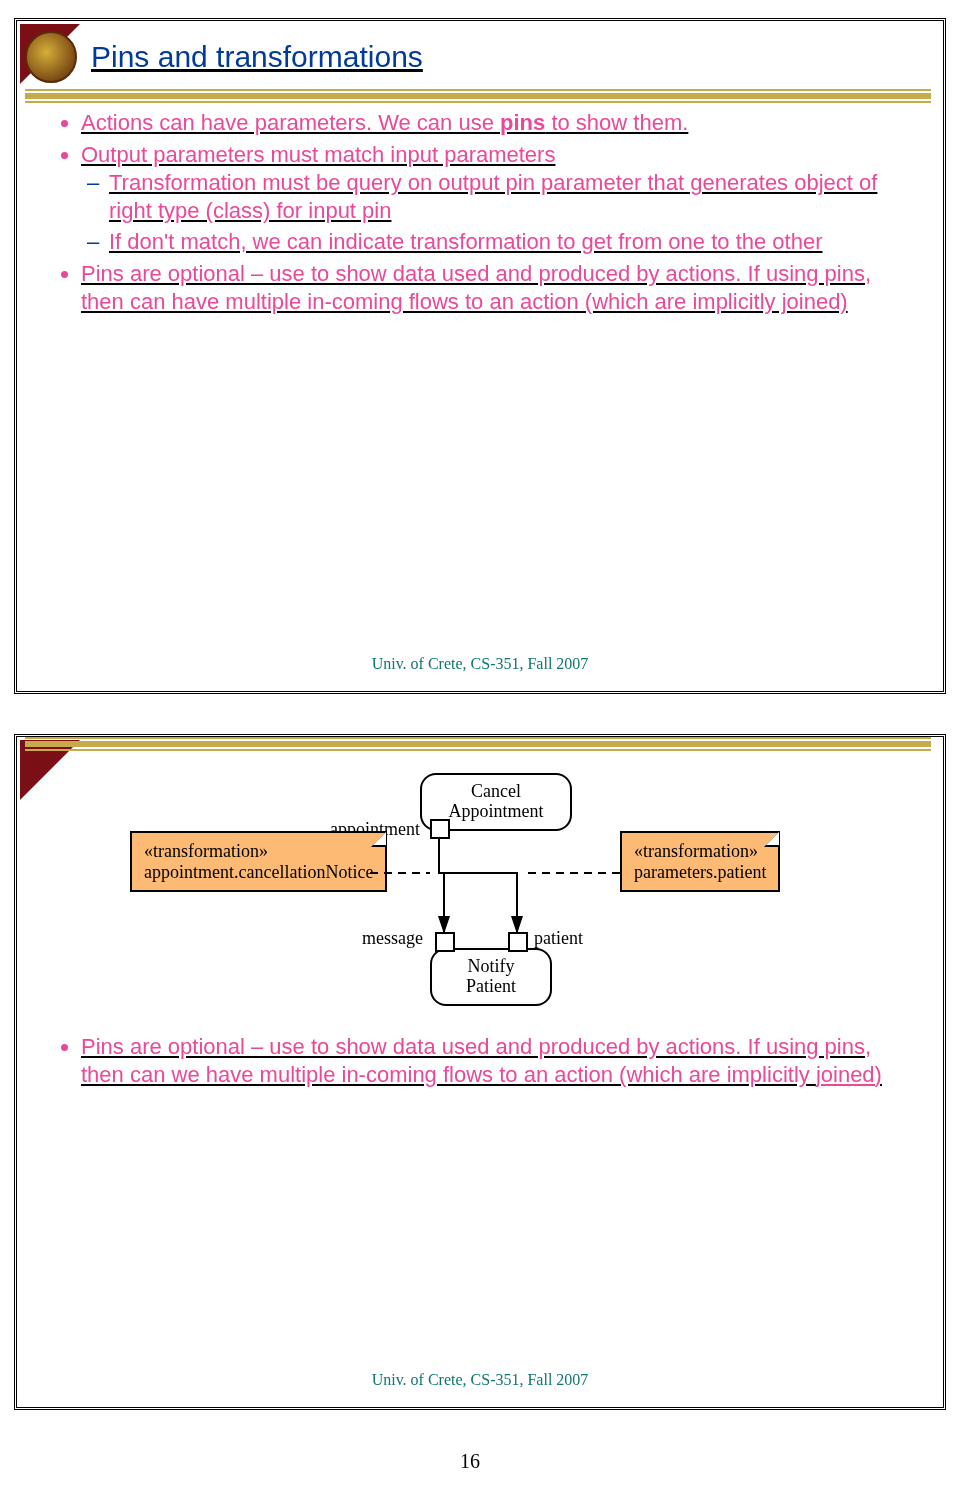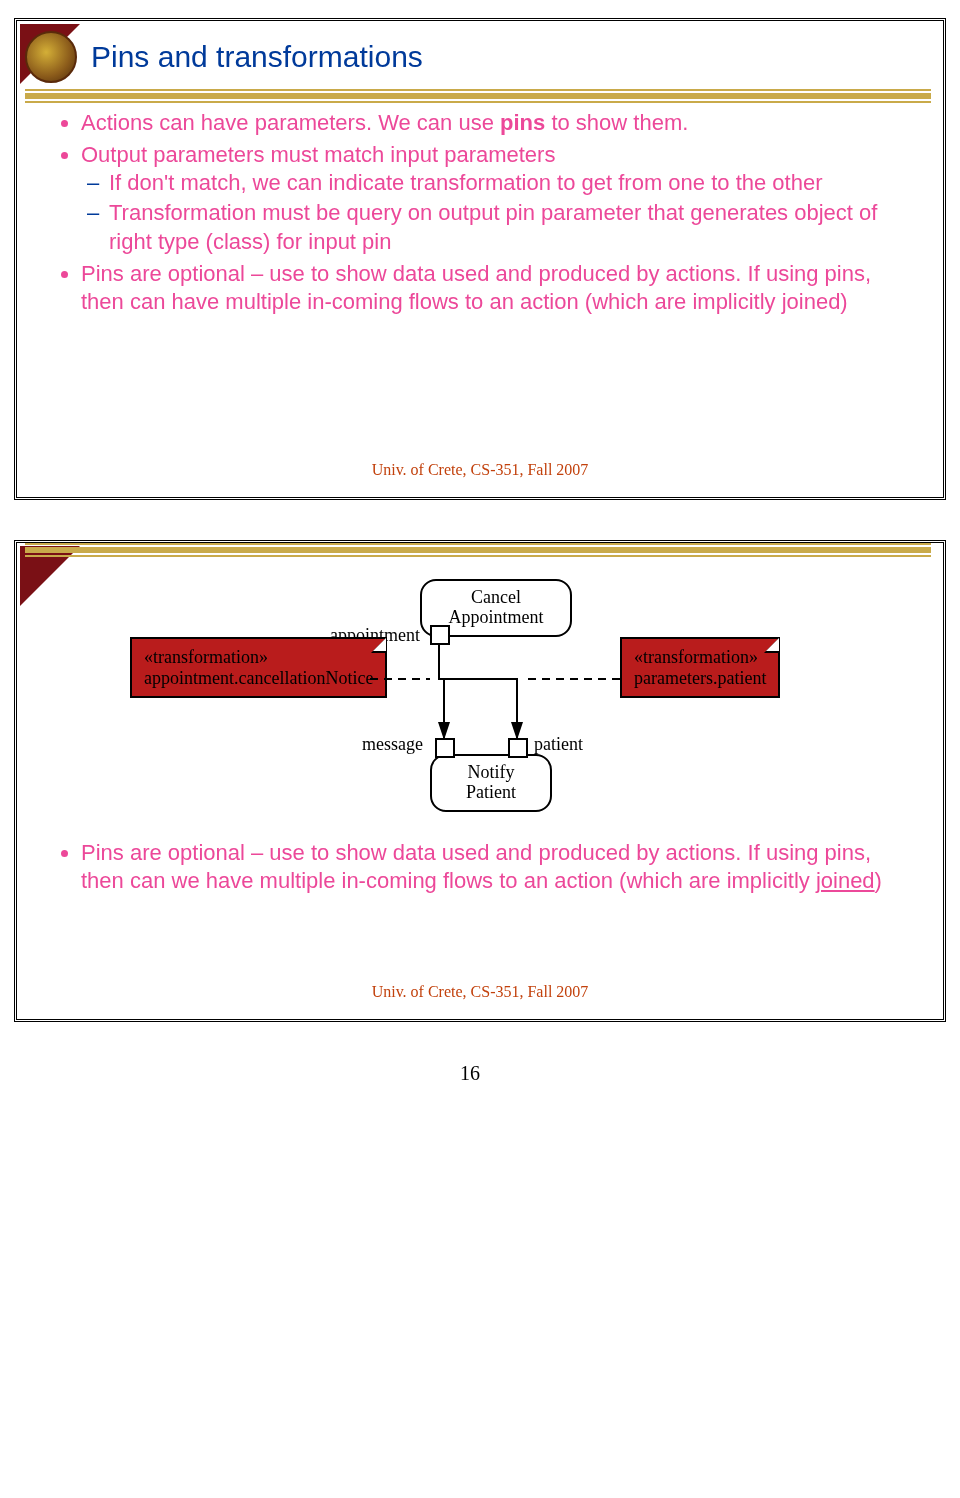--- a/index.html
+++ b/index.html
@@ -7,21 +7,22 @@
     padding: 0;
     background: #fff;
     font-family: Arial, Helvetica, sans-serif;
     width: 960px;
   }
   .slide {
     position: relative;
     border: 3px double #000;
     margin: 18px 14px 40px 14px;
     box-sizing: border-box;
-    height: 482px;
+    height: 676px;
+    text-decoration: underline;
   }
   .title-row {
     display: flex;
     align-items: center;
     padding: 10px 12px 6px 8px;
   }
   .seal {
     width: 48px;
     height: 48px;
     border-radius: 50%;
@@ -76,21 +77,21 @@
   .content ul ul li::before{
     content:"–"; position:absolute; left:-22px; color:#003a9a;
   }
   .bold { font-weight: bold; }
   .footer {
     position: absolute;
     bottom: 18px;
     left: 0; right: 0;
     text-align: center;
     font-family: "Times New Roman", serif;
-    color: #c2410c;
+    color: #0f766e;
     font-size: 16px;
     margin-top: 28px;
   }
   .pagenum{
     text-align:center;
     color:#000;
     font-family:"Times New Roman",serif;
     font-size:20px;
     margin:0 24px 20px 4px;
   }
@@ -111,21 +112,21 @@
     border-radius:16px;
     background:#fff;
     text-align:center;
     padding:7px 14px;
     line-height:1.1;
   }
   .note-box{
     position:absolute;
     border:2px solid #000;
     padding:8px 12px 8px 12px;
-    background:#b91c1c;
+    background:#fdba74;
     line-height:1.15;
   }
   .note-box .fold{
     position:absolute;
     top:-2px;right:-2px;
     width:0;height:0;
     border-top:0 solid transparent;
     border-left:16px solid transparent;
     border-bottom:16px solid #000;
   }
@@ -161,22 +162,22 @@
       <div class="bar"></div>
   </div>
   <div class="content">
     <ul>
       <li>
         <span>Actions can have parameters. We can use </span><span class="bold">pins</span><span> to show them.</span>
       </li>
       <li>
         <span>Output parameters must match input parameters</span>
         <ul>
+          <li>Transformation must be query on output pin parameter that generates object of right type (class) for input pin</li>
           <li>If don't match, we can indicate transformation to get from one to the other</li>
-          <li>Transformation must be query on output pin parameter that generates object of right type (class) for input pin</li>
         </ul>
       </li>
       <li>Pins are optional – use to show data used and produced by actions. If using pins, then can have multiple in-coming flows to an action (which are implicitly joined)</li>
     </ul>
   </div>
   <div class="footer">Univ. of Crete, CS-351, Fall 2007</div>
 </div>
 
 <div class="slide">
   <div class="ribbon"></div>

